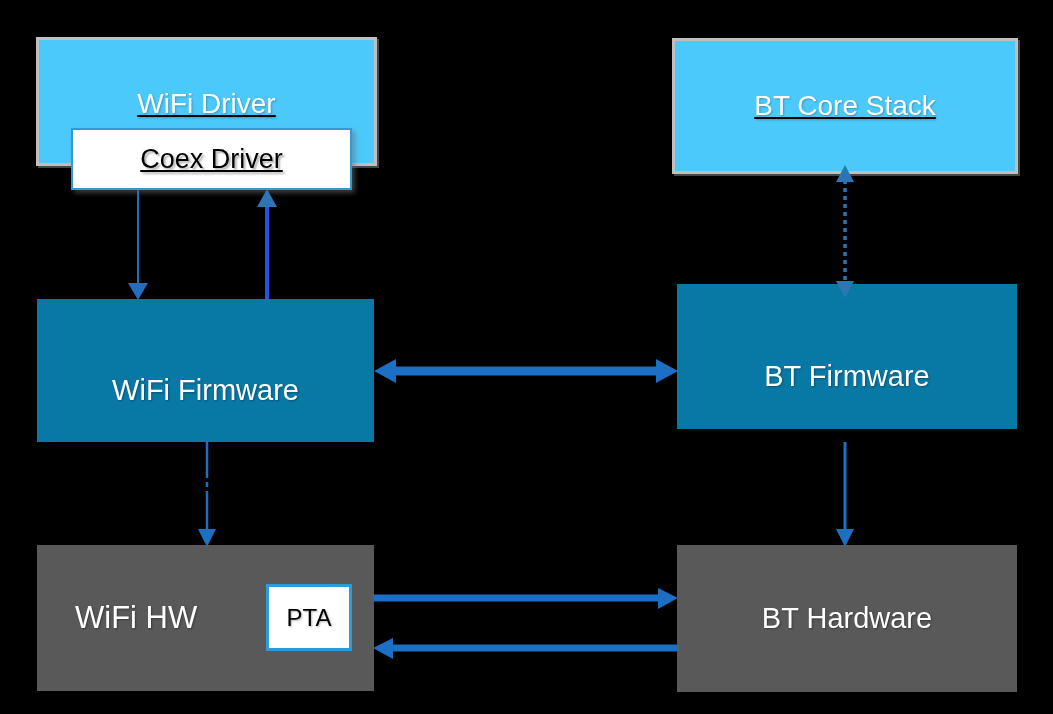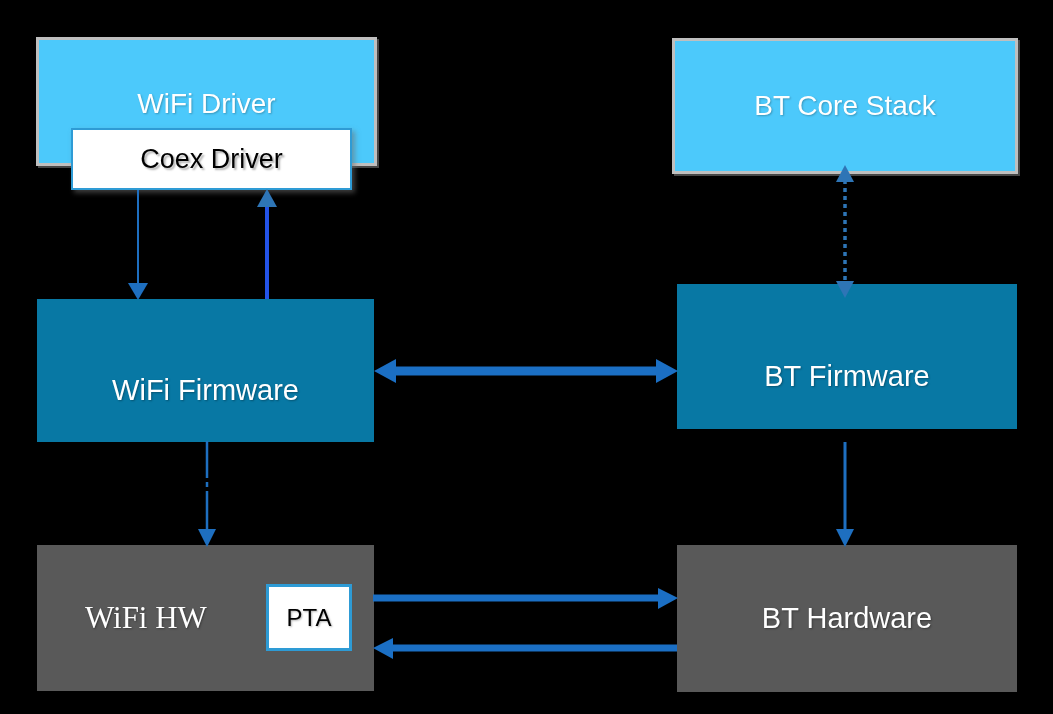--- a/index.html
+++ b/index.html
@@ -11,44 +11,46 @@
     font-family: "Liberation Sans", sans-serif;
     overflow: hidden;
   }
   .box { position: absolute; display: flex; align-items: center; justify-content: center; box-sizing: border-box; }
   .label { white-space: nowrap; }
 
   .framed {
     background: var(--light-blue);
     border: 3px solid var(--frame-gray);
     box-shadow: 2px 2px 0 rgba(200,200,200,0.35);
+    text-decoration: underline;
   }
   .framed .label { color: var(--text-light); font-size: 28px; text-shadow: 1px 1px 2px rgba(0,0,0,0.25); }
 
   .wifi-driver { left: 36px; top: 37px; width: 341px; height: 129px; align-items: flex-start; }
   .wifi-driver .label { margin-top: 48px; }
   .bt-core-stack { left: 672px; top: 30px; width: 346px; height: 136px; margin-top: 8px; }
 
   .coex-driver {
     left: 71px; top: 128px; width: 281px; height: 62px;
     background: #fff; border: 2px solid var(--accent-blue-border);
     box-shadow: 3px 3px 5px rgba(110,110,110,0.55);
     z-index: 3;
+    text-decoration: underline;
   }
   .coex-driver .label { color: var(--text-dark); font-size: 27px; text-shadow: 2px 2px 2px rgba(0,0,0,0.3); }
 
   .firmware { background: var(--teal); }
   .firmware .label { color: var(--text-light); font-size: 29px; text-shadow: 1px 1px 2px rgba(0,0,0,0.3); margin-top: 40px; }
   .wifi-firmware { left: 37px; top: 299px; width: 337px; height: 143px; }
   .bt-firmware { left: 677px; top: 284px; width: 340px; height: 145px; }
 
   .hw { background: var(--box-gray); }
   .hw .label { color: var(--text-light); text-shadow: 1px 1px 2px rgba(0,0,0,0.35); }
   .wifi-hw { left: 37px; top: 545px; width: 337px; height: 146px; justify-content: flex-start; }
-  .wifi-hw .label { font-size: 31px; padding-left: 48px; font-family: Liberation Serif, serif; }
+  .wifi-hw .label { font-size: 31px; padding-left: 38px; }
   .bt-hardware { left: 677px; top: 545px; width: 340px; height: 147px; }
   .bt-hardware .label { font-size: 29px; }
 
   .pta {
     left: 266px; top: 584px; width: 86px; height: 67px;
     background: #fff; border: 3px solid var(--accent-blue-border);
     z-index: 3;
   }
   .pta .label { color: var(--text-dark); font-size: 24px; text-shadow: 1px 1px 2px rgba(0,0,0,0.3); }
 

